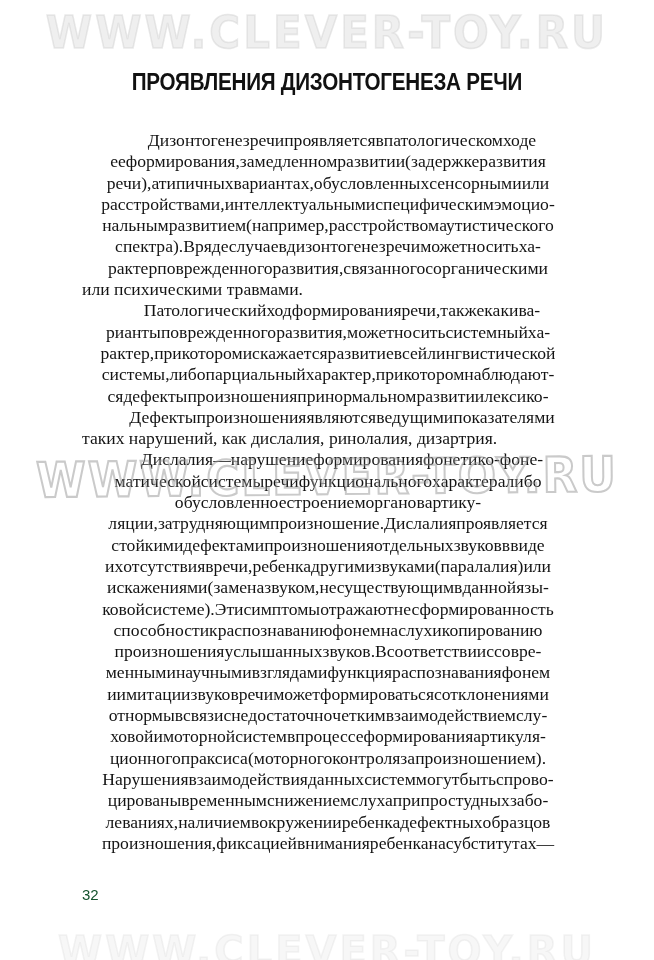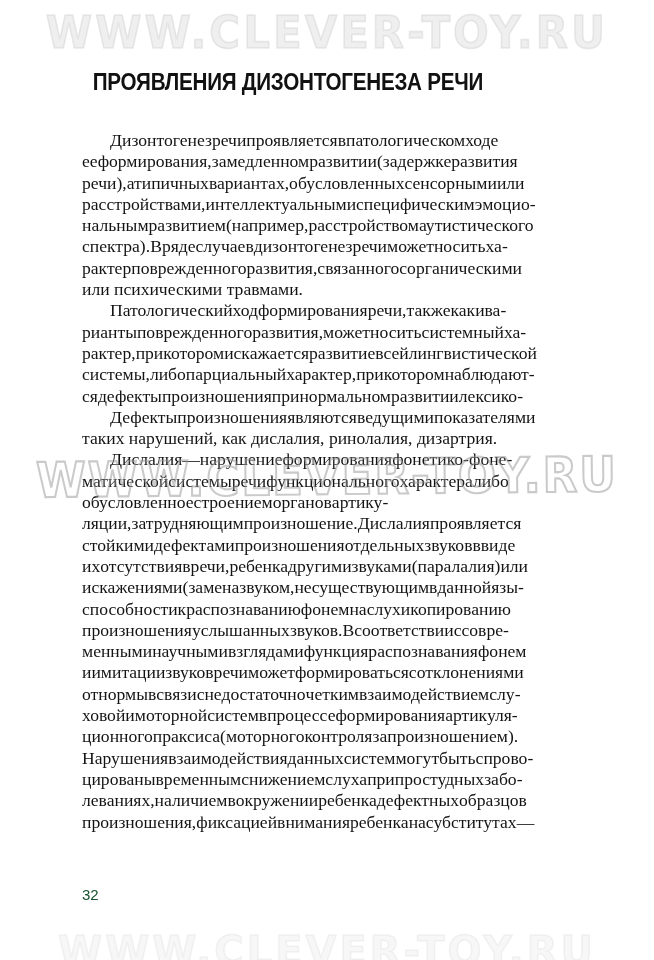--- a/index.html
+++ b/index.html
@@ -47,20 +47,21 @@
     font-size: 40px;
     letter-spacing: 3px;
     color: rgba(232,232,232,0.35);
     -webkit-text-stroke: 1.5px rgba(222,222,222,0.35);
   }
   
   .title-wrap {
     position: absolute;
     top: 68px; left: 0; width: 575px;
     text-align: center;
+    padding-left: 39px;
   }
   .title {
     display: inline-block;
     font-family: "Liberation Sans", sans-serif;
     font-weight: bold;
     font-size: 24px;
     line-height: 28px;
     color: #111111;
     letter-spacing: -0.3px;
     transform: scaleX(0.86);
@@ -77,21 +78,21 @@
   .line {
     font-family: "Liberation Serif", serif;
     font-size: 17.6px;
     line-height: 21.3px;
     height: 21.3px;
     white-space: nowrap;
     overflow: hidden;
   }
   .line.just {
     display: flex;
-    justify-content: flex-start;
+    justify-content: center;
   }
   .line.indent { padding-left: 28px; }
   
   .page-number {
     position: absolute;
     left: 82px; top: 886px;
     font-family: "Liberation Sans", sans-serif;
     font-size: 15px;
     color: #14532d;
   }
@@ -271,20 +272,28 @@
         <span>искажениями</span>
         <span>(замена</span>
         <span>звуком,</span>
         <span>не</span>
         <span>существующим</span>
         <span>в</span>
         <span>данной</span>
         <span>язы-</span>
       </div>
       <div class="line just">
+        <span>ковой</span>
+        <span>системе).</span>
+        <span>Эти</span>
+        <span>симптомы</span>
+        <span>отражают</span>
+        <span>несформированность</span>
+      </div>
+      <div class="line just">
         <span>способности</span>
         <span>к</span>
         <span>распознаванию</span>
         <span>фонем</span>
         <span>на</span>
         <span>слух</span>
         <span>и</span>
         <span>копированию</span>
       </div>
       <div class="line just">

